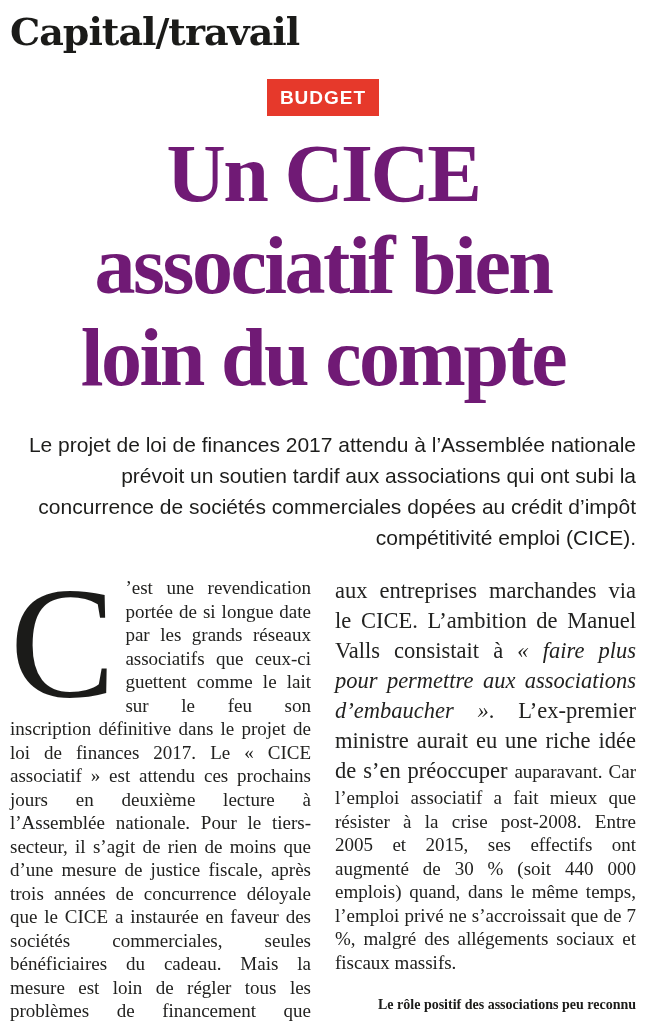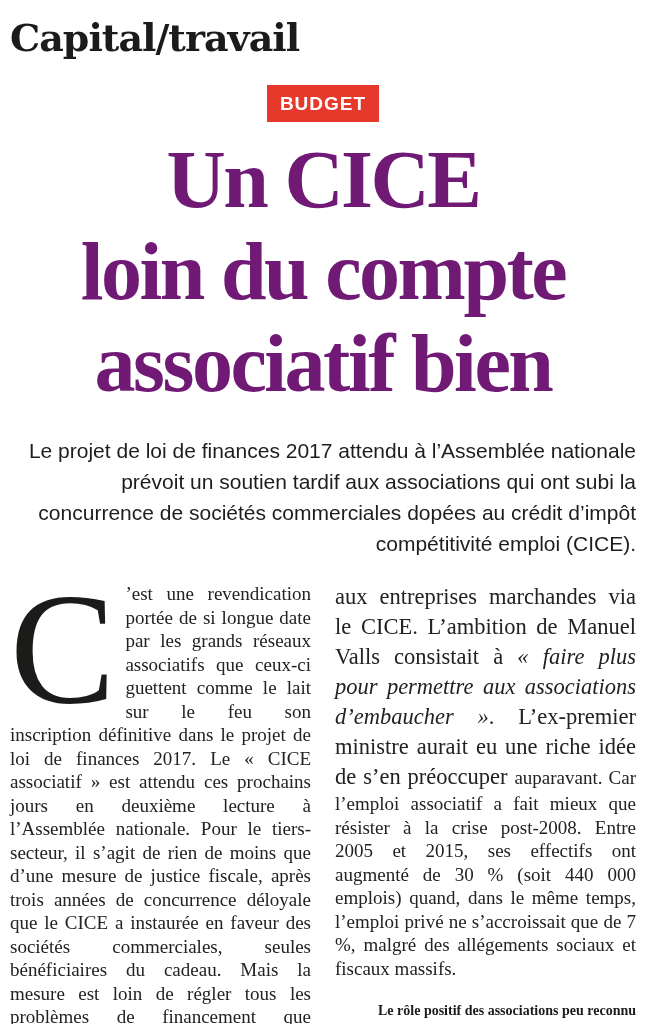--- a/index.html
+++ b/index.html
@@ -12,21 +12,21 @@
     height: 1024px;
     overflow: hidden;
     color: #1d1d1b;
     -webkit-font-smoothing: antialiased;
   }
   .page {
     width: 646px;
     height: 1024px;
     background: #ffffff;
     box-sizing: border-box;
-    padding: 16px 10px 0 10px;
+    padding: 10px 10px 0 10px;
     overflow: hidden;
   }
 
   
   .kicker {
     font-family: "DejaVu Serif", serif;
     font-weight: 700;
     font-size: 38px;
     line-height: 44px;
     letter-spacing: -1px;
@@ -127,22 +127,22 @@
 <div class="page">
 
   <h1 class="kicker">Capital/travail</h1>
 
   <div class="badge-row">
     <span class="badge">BUDGET</span>
   </div>
 
   <div class="title">
     <div class="title-line">Un CICE</div>
+    <div class="title-line">associatif bien</div>
     <div class="title-line">loin du compte</div>
-    <div class="title-line">associatif bien</div>
   </div>
 
   <p class="standfirst">Le projet de loi de finances 2017 attendu à l’Assemblée nationale prévoit un soutien tardif aux associations qui ont subi la concurrence de sociétés commerciales dopées au crédit d’impôt compétitivité emploi (CICE).</p>
 
   <div class="columns">
 
     <div class="col">
       <p class="body-p"><span class="dropcap">C</span><span>’est une revendication portée de si longue date par les grands réseaux associatifs que ceux-ci guettent comme le lait sur le feu son inscription définitive dans le projet de loi de finances 2017. Le « CICE associatif » est attendu ces prochains jours en deuxième lecture à l’Assemblée nationale. Pour le tiers-secteur, il s’agit de rien de moins que d’une mesure de justice fiscale, après trois années de concurrence déloyale que le CICE a instaurée en faveur des sociétés commerciales, seules bénéficiaires du cadeau. Mais la mesure est loin de régler tous les problèmes de financement que rencontrent les associations.</span></p>
 
     </div>

